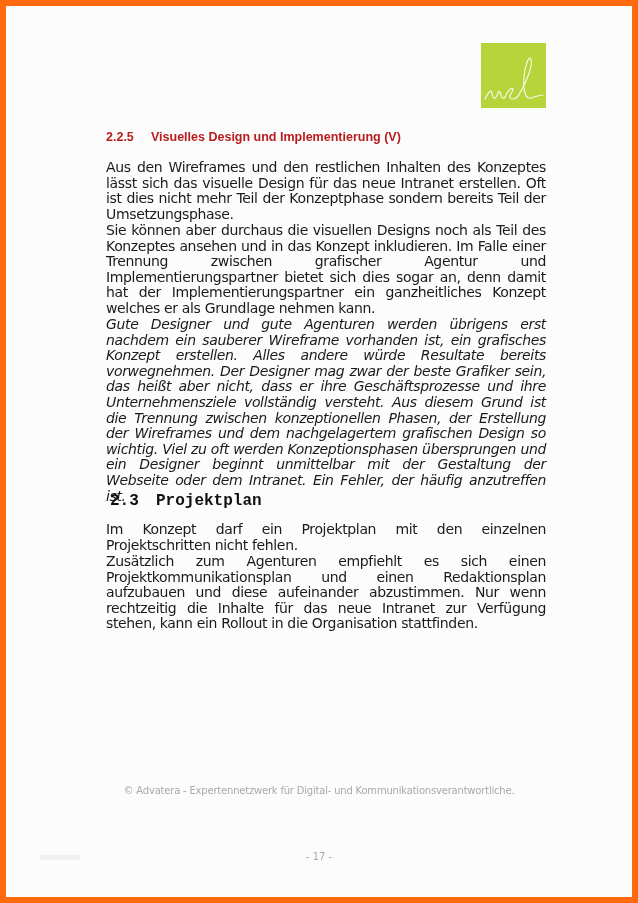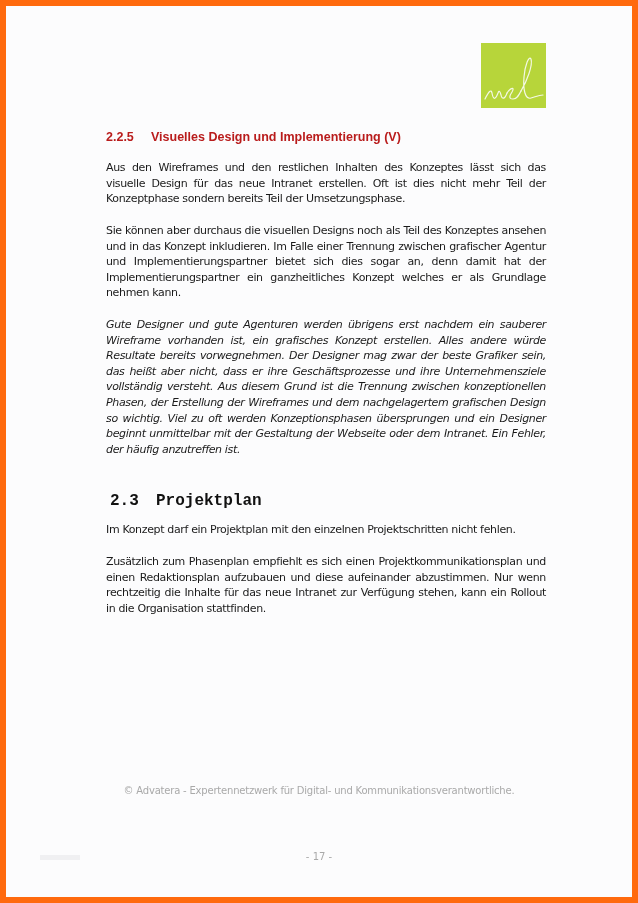--- a/index.html
+++ b/index.html
@@ -39,21 +39,21 @@
     h3 .num { display: inline-block; width: 45px; }
     h2.h-23 {
       margin: 4px; font-size: 16px; font-weight: bold;
       font-family: Liberation Mono, monospace;
       color: #111;
     }
     h2 .num { display: inline-block; width: 46px; }
     p.body {
       margin: 0;
       font-family: "DejaVu Sans", sans-serif;
-      font-size: 11px;
+      font-size: 14px;
       line-height: 15.6px;
       text-align: justify;
       letter-spacing: -0.35px;
       word-spacing: 0px;
       color: #1a1a1a;
     }
     .p1 { position: absolute; top: 30px; }
     .p2 { position: absolute; top: 93px; }
     .p3 { position: absolute; top: 187px; font-style: italic; }
     .h23wrap { position: absolute; top: 358px; }
@@ -99,20 +99,20 @@
   <p class="body p2">Sie können aber durchaus die visuellen Designs noch als Teil des Konzeptes ansehen und in das Konzept inkludieren. Im Falle einer Trennung zwischen grafischer Agentur und Implementierungspartner bietet sich dies sogar an, denn damit hat der Implementierungspartner ein ganzheitliches Konzept welches er als Grundlage nehmen kann.</p>
   <p class="body p3">Gute Designer und gute Agenturen werden übrigens erst nachdem ein sauberer Wireframe vorhanden ist, ein grafisches Konzept erstellen. Alles andere würde Resultate bereits vorwegnehmen. Der Designer mag zwar der beste Grafiker sein, das heißt aber nicht, dass er ihre Geschäftsprozesse und ihre Unternehmensziele vollständig versteht. Aus diesem Grund ist die Trennung zwischen konzeptionellen Phasen, der Erstellung der Wireframes und dem nachgelagertem grafischen Design so wichtig.  Viel zu oft werden Konzeptionsphasen übersprungen und ein Designer beginnt unmittelbar mit der Gestaltung der Webseite oder dem Intranet. Ein Fehler, der häufig anzutreffen ist.</p>
 
   <div class="h23wrap">
     <h2 class="h-23">
       <span class="num">2.3</span><span>Projektplan</span>
     </h2>
   </div>
 
   <p class="body p4">Im Konzept darf ein Projektplan mit den einzelnen Projektschritten nicht fehlen.</p>
-  <p class="body p5">Zusätzlich zum Phasenplan empfiehlt es sich einen Projektkommunikationsplan und einen Redaktionsplan aufzubauen und diese aufeinander abzustimmen. Nur wenn rechtzeitig die Inhalte für das neue Intranet zur Verfügung stehen, kann ein Rollout in die Organisation stattfinden.</p>
+  <p class="body p5">Zusätzlich zum Agenturen empfiehlt es sich einen Projektkommunikationsplan und einen Redaktionsplan aufzubauen und diese aufeinander abzustimmen. Nur wenn rechtzeitig die Inhalte für das neue Intranet zur Verfügung stehen, kann ein Rollout in die Organisation stattfinden.</p>
 </div>
 
 <div class="footer-copy">© Advatera - Expertennetzwerk für Digital- und Kommunikationsverantwortliche.</div>
 <div class="footer-page">- 17 -</div>
 <div class="faint-mark"></div>
 
 <div class="frame"></div>
 
 </body></html>

